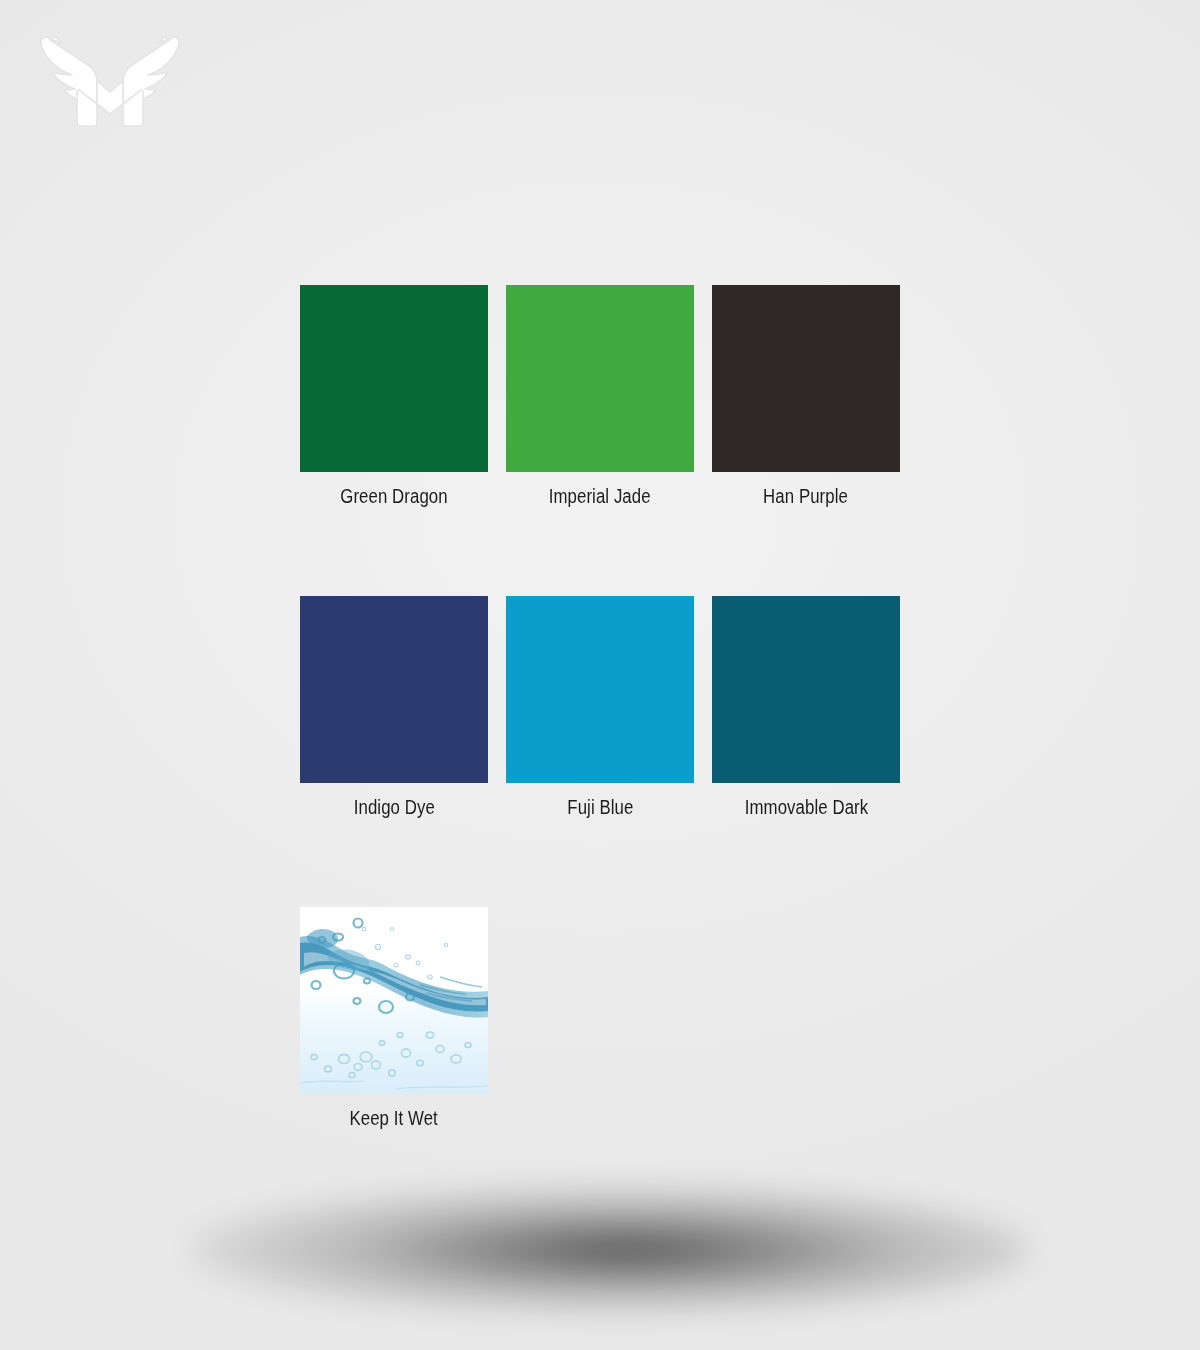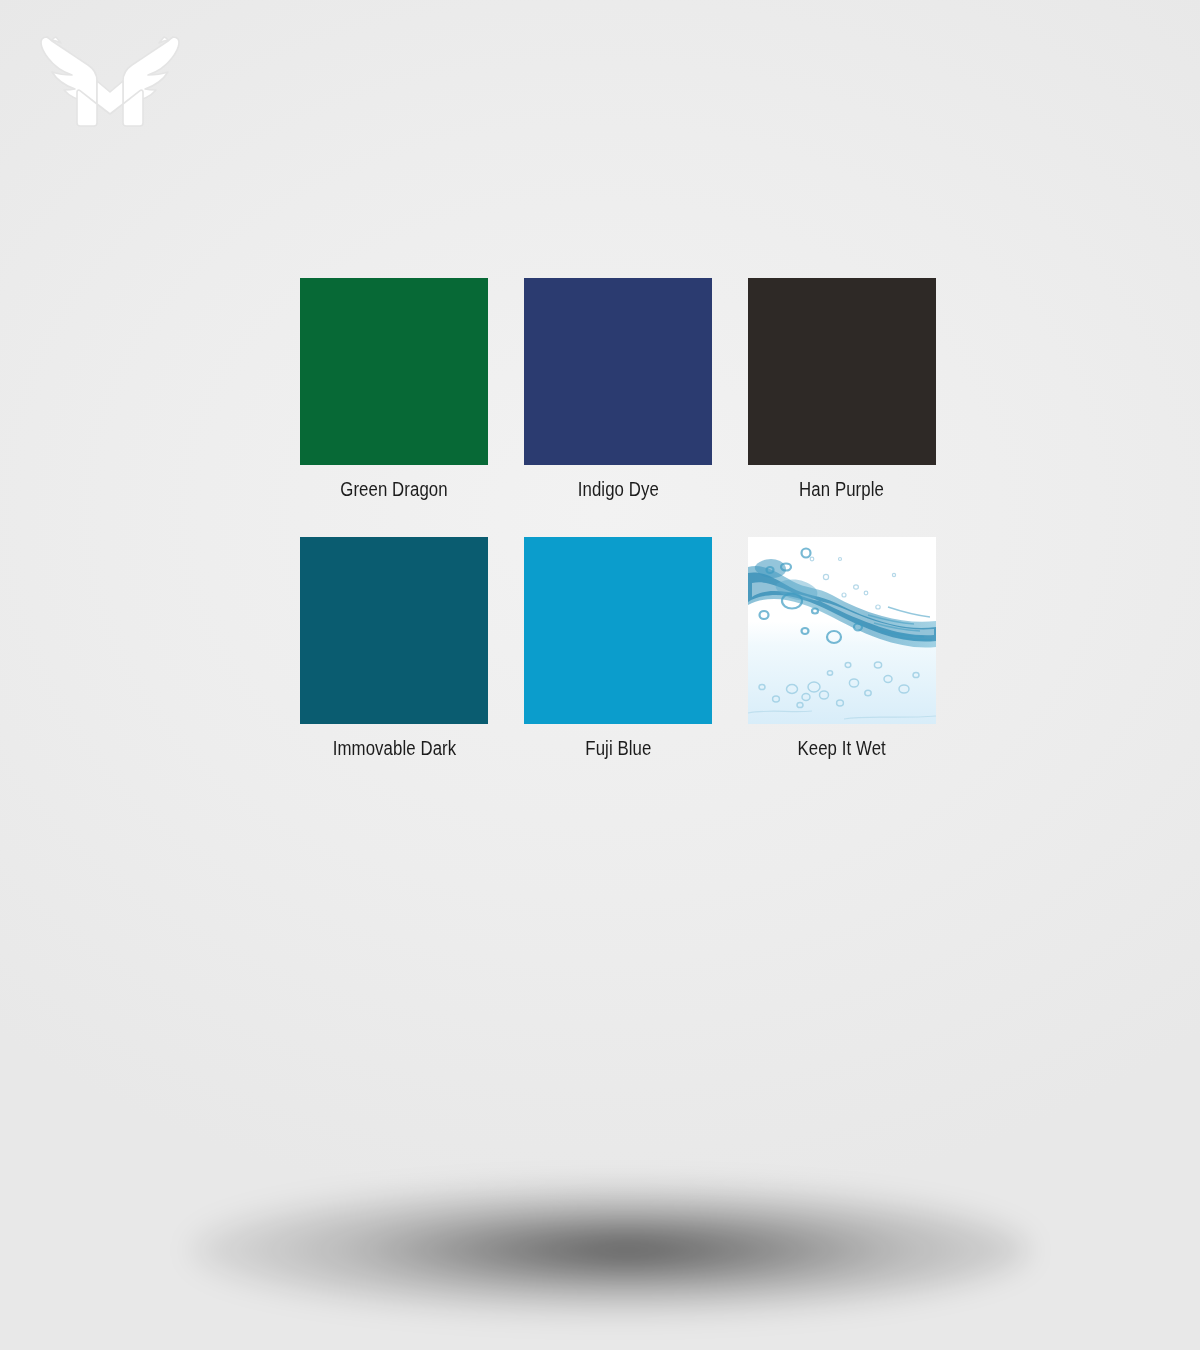--- a/index.html
+++ b/index.html
@@ -52,29 +52,28 @@
     width: 160px;
     height: 112px;
     z-index: 3;
   }
   .logo svg { display:block; width:100%; height:100%; }
 
   
   .palette {
     position: absolute;
     left: 300px;
-    top: 278px;
+    top: 285px;
     width: 600px;
     z-index: 2;
     display: grid;
     grid-template-columns: repeat(3, 188px);
     grid-auto-rows: auto;
     column-gap: 18px;
     row-gap: 88px;
-    gap: 36px;
   }
 
   .swatch-cell {
     width: 188px;
     display: flex;
     flex-direction: column;
     align-items: center;
   }
 
   .swatch-chip {
@@ -140,39 +139,43 @@
   </svg>
 </div>
 
 <div class="palette">
 
   <div class="swatch-cell">
     <div class="swatch-chip" style="background-color: rgb(7, 105, 54);"></div>
     <div class="swatch-label">Green Dragon</div>
   </div>
 
+  <div class="swatch-cell">
+    <div class="swatch-chip" style="background-color: rgb(65, 169, 63);"></div>
+    <div class="swatch-label">Imperial Jade</div>
+  </div>
+
+  <div class="swatch-cell">
+    <div class="swatch-chip" style="background-color: rgb(46, 41, 38);"></div>
+    <div class="swatch-label">Han Purple</div>
+  </div>
 
   <div class="swatch-cell">
     <div class="swatch-chip" style="background-color: rgb(43, 59, 112);"></div>
     <div class="swatch-label">Indigo Dye</div>
   </div>
 
   <div class="swatch-cell">
-    <div class="swatch-chip" style="background-color: rgb(46, 41, 38);"></div>
-    <div class="swatch-label">Han Purple</div>
+    <div class="swatch-chip" style="background-color: rgb(11, 157, 204);"></div>
+    <div class="swatch-label">Fuji Blue</div>
   </div>
 
   <div class="swatch-cell">
     <div class="swatch-chip" style="background-color: rgb(10, 92, 112);"></div>
     <div class="swatch-label">Immovable Dark</div>
-  </div>
-
-  <div class="swatch-cell">
-    <div class="swatch-chip" style="background-color: rgb(11, 157, 204);"></div>
-    <div class="swatch-label">Fuji Blue</div>
   </div>
 
 
 
   <div class="swatch-cell">
     <div class="swatch-chip water-chip">
       <svg viewBox="0 0 188 187" preserveAspectRatio="none" aria-hidden="true">
         <defs>
           <linearGradient id="wgrad" x1="0" y1="0" x2="0" y2="1">
             <stop offset="0%" stop-color="#ffffff"></stop>

